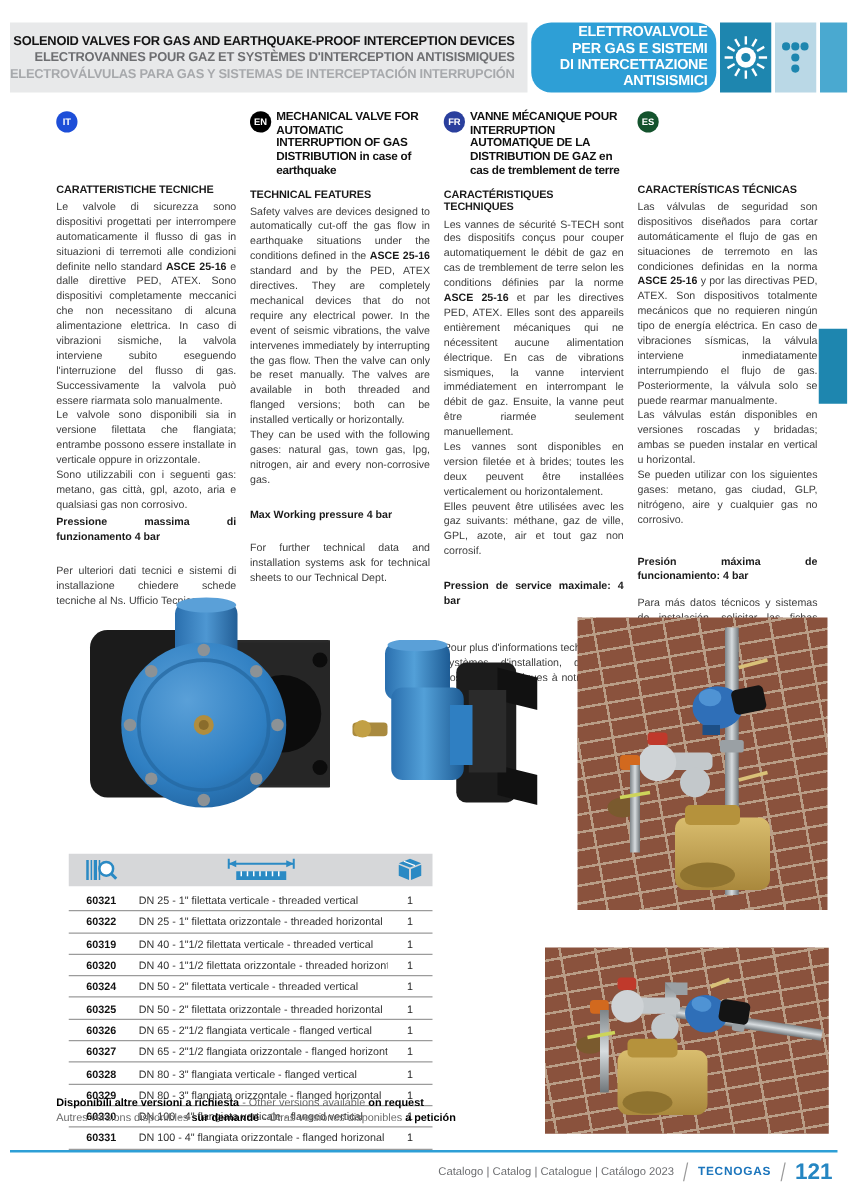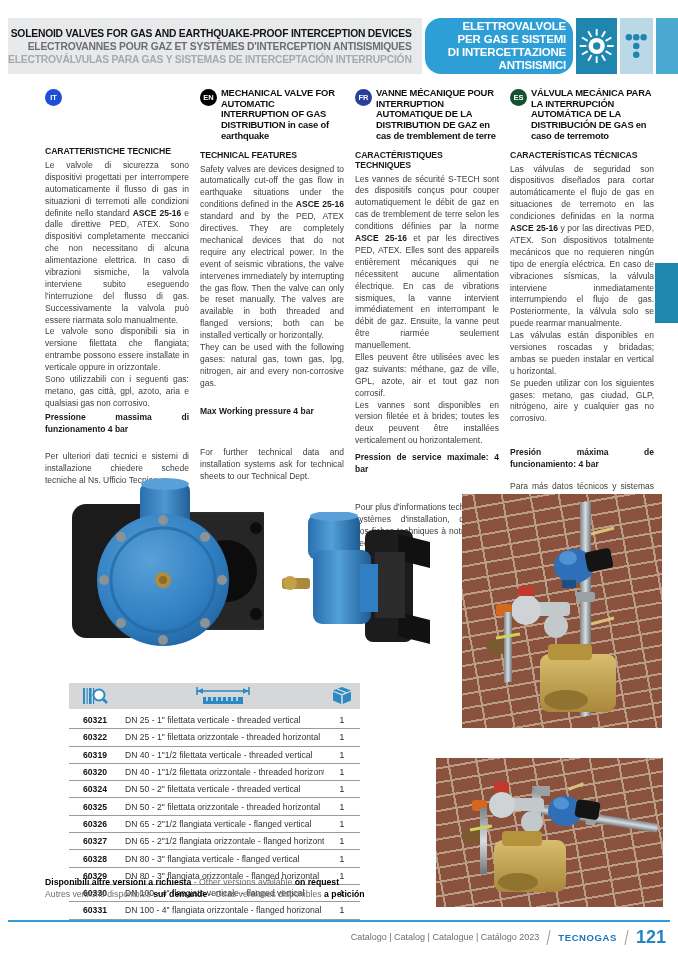--- a/index.html
+++ b/index.html
@@ -43,21 +43,21 @@
   .photo1{left:462px;top:494px;width:200px;height:234px;}
   .photo2{left:436px;top:758px;width:227px;height:149px;}
   .brick-inner{position:absolute;left:-25%;top:-25%;width:150%;height:150%;
     background:
       repeating-linear-gradient(90deg, rgba(0,0,0,0) 0 26px, #b99d86 26px 28px),
       repeating-linear-gradient(0deg, #8a523d 0 12px, #b99d86 12px 14px);
     transform:rotate(-10deg);}
   .photo svg{position:absolute;inset:0;width:100%;height:100%;}
 
   
-  .table{position:absolute;left:69px;top:683px;width:291px;font-size:8.6px;}
+  .table{position:absolute;left:55px;top:683px;width:291px;font-size:8.6px;}
   .thead{display:flex;background:#d6d7d9;height:26px;align-items:center;margin-bottom:3px;}
   .thead .hc{display:flex;align-items:center;justify-content:center;}
   .hc1{width:52px;}
   .hc2{flex:1;}
   .hc3{width:36px;}
   .trow{display:flex;height:16.3px;align-items:center;border-bottom:1px solid #9b9b9b;}
   .c1{width:52px;text-align:center;font-weight:bold;color:#111;}
   .c2{flex:1;padding-left:4px;color:#333;white-space:nowrap;overflow:hidden;}
   .c3{width:36px;text-align:center;color:#222;}
 
@@ -131,38 +131,37 @@
       </div>
       <div class="col">
         <div class="col-head">
       <span class="badge" style="background:#000000">EN</span>
       <div class="col-title">MECHANICAL VALVE FOR AUTOMATIC INTERRUPTION OF GAS DISTRIBUTION in case of earthquake</div>
     </div>
     <div class="col-sub">TECHNICAL FEATURES</div>
         <p class="col-p" style="margin-top:0px">Safety valves are devices designed to automatically cut-off the gas flow in earthquake situations under the conditions defined in the <b>ASCE 25-16</b> standard and by the PED, ATEX directives. They are completely mechanical devices that do not require any electrical power. In the event of seismic vibrations, the valve intervenes immediately by interrupting the gas flow. Then the valve can only be reset manually. The valves are available in both threaded and flanged versions; both can be installed vertically or horizontally.</p>
         <p class="col-p" style="margin-top:0px">They can be used with the following gases: natural gas, town gas, lpg, nitrogen, air and every non-corrosive gas.</p>
         <p class="col-p" style="margin-top:16px"><b>Max Working pressure 4 bar</b></p>
-        <p class="col-p" style="margin-top:30px">For further technical data and installation systems ask for technical sheets to our Technical Dept.</p>
+        <p class="col-p" style="margin-top:16px">For further technical data and installation systems ask for technical sheets to our Technical Dept.</p>
       </div>
       <div class="col">
         <div class="col-head">
       <span class="badge" style="background:#2a3f9d">FR</span>
       <div class="col-title">VANNE MÉCANIQUE POUR INTERRUPTION AUTOMATIQUE DE LA DISTRIBUTION DE GAZ en cas de tremblement de terre</div>
     </div>
     <div class="col-sub">CARACTÉRISTIQUES TECHNIQUES</div>
         <p class="col-p" style="margin-top:0px">Les vannes de sécurité S-TECH sont des dispositifs conçus pour couper automatiquement le débit de gaz en cas de tremblement de terre selon les conditions définies par la norme <b>ASCE 25-16</b> et par les directives PED, ATEX. Elles sont des appareils entièrement mécaniques qui ne nécessitent aucune alimentation électrique. En cas de vibrations sismiques, la vanne intervient immédiatement en interrompant le débit de gaz. Ensuite, la vanne peut être riarmée seulement manuellement.</p>
+        <p class="col-p" style="margin-top:0px">Les vannes sont disponibles en version filetée et à brides; toutes les deux peuvent être installées verticalement ou horizontalement.</p>
         <p class="col-p" style="margin-top:0px">Elles peuvent être utilisées avec les gaz suivants: méthane, gaz de ville, GPL, azote, air et tout gaz non corrosif.</p>
-        <p class="col-p" style="margin-top:0px">Les vannes sont disponibles en version filetée et à brides; toutes les deux peuvent être installées verticalement ou horizontalement.</p>
-        <p class="col-p" style="margin-top:5px"><b>Pression de service maximale: 4 bar</b></p>
+        <p class="col-p" style="margin-top:16px"><b>Pression de service maximale: 4 bar</b></p>
         <p class="col-p" style="margin-top:26px">Pour plus d'informations techniques et systèmes d'installation, demandez nos fiches techniques à notre Bureau Technique.</p>
       </div>
       <div class="col">
         <div class="col-head">
       <span class="badge" style="background:#14532d">ES</span>
-      <div class="col-title">VÁLVULA MECÁNICA PARA LA INTERRUPCIÓN AUTOMÁTICA DE LA DISTRIBUCIÓN DE GAS en caso de terremoto</div>
     </div>
     <div class="col-sub">CARACTERÍSTICAS TÉCNICAS</div>
         <p class="col-p" style="margin-top:0px">Las válvulas de seguridad son dispositivos diseñados para cortar automáticamente el flujo de gas en situaciones de terremoto en las condiciones definidas en la norma <b>ASCE 25-16</b> y por las directivas PED, ATEX. Son dispositivos totalmente mecánicos que no requieren ningún tipo de energía eléctrica. En caso de vibraciones sísmicas, la válvula interviene inmediatamente interrumpiendo el flujo de gas. Posteriormente, la válvula solo se puede rearmar manualmente.</p>
         <p class="col-p" style="margin-top:0px">Las válvulas están disponibles en versiones roscadas y bridadas; ambas se pueden instalar en vertical u horizontal.</p>
         <p class="col-p" style="margin-top:0px">Se pueden utilizar con los siguientes gases: metano, gas ciudad, GLP, nitrógeno, aire y cualquier gas no corrosivo.</p>
         <p class="col-p" style="margin-top:22px"><b>Presión máxima de funcionamiento: 4 bar</b></p>
         <p class="col-p" style="margin-top:10px">Para más datos técnicos y sistemas de instalación, solicitar las fichas tcnicas a nuestrO Deparatamento Técnico.</p>
       </div>
     </div>
   <div class="side-bar"></div>

